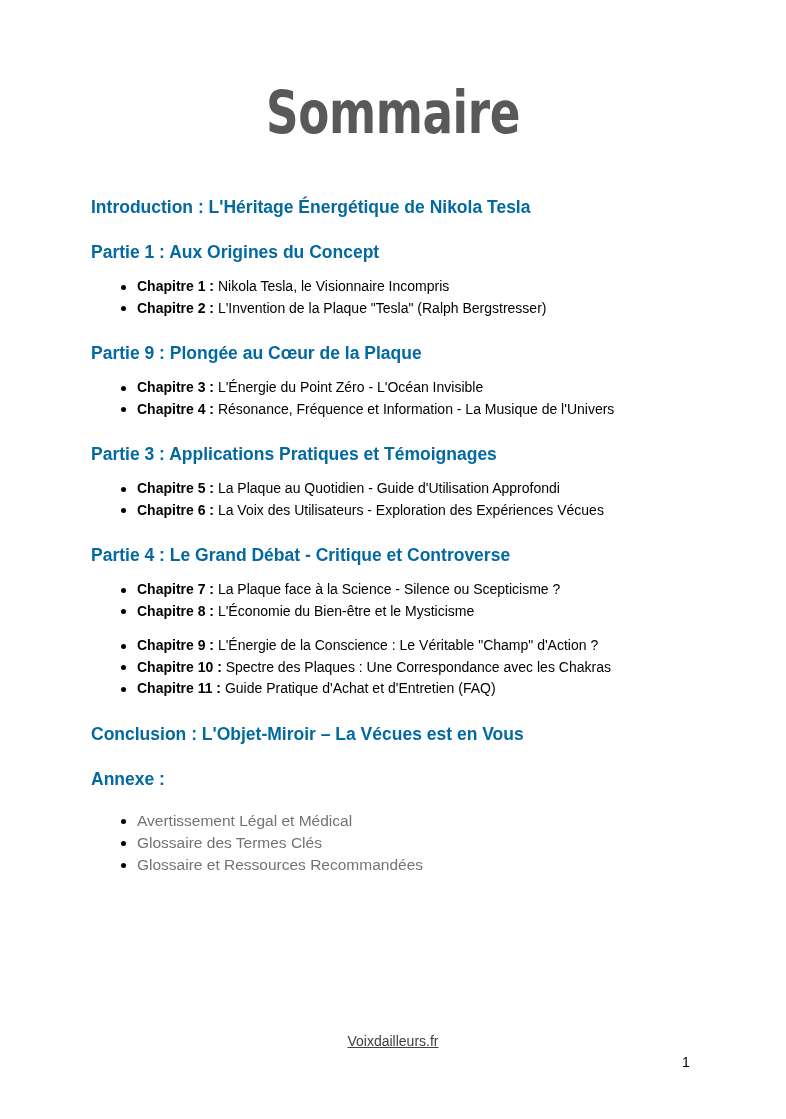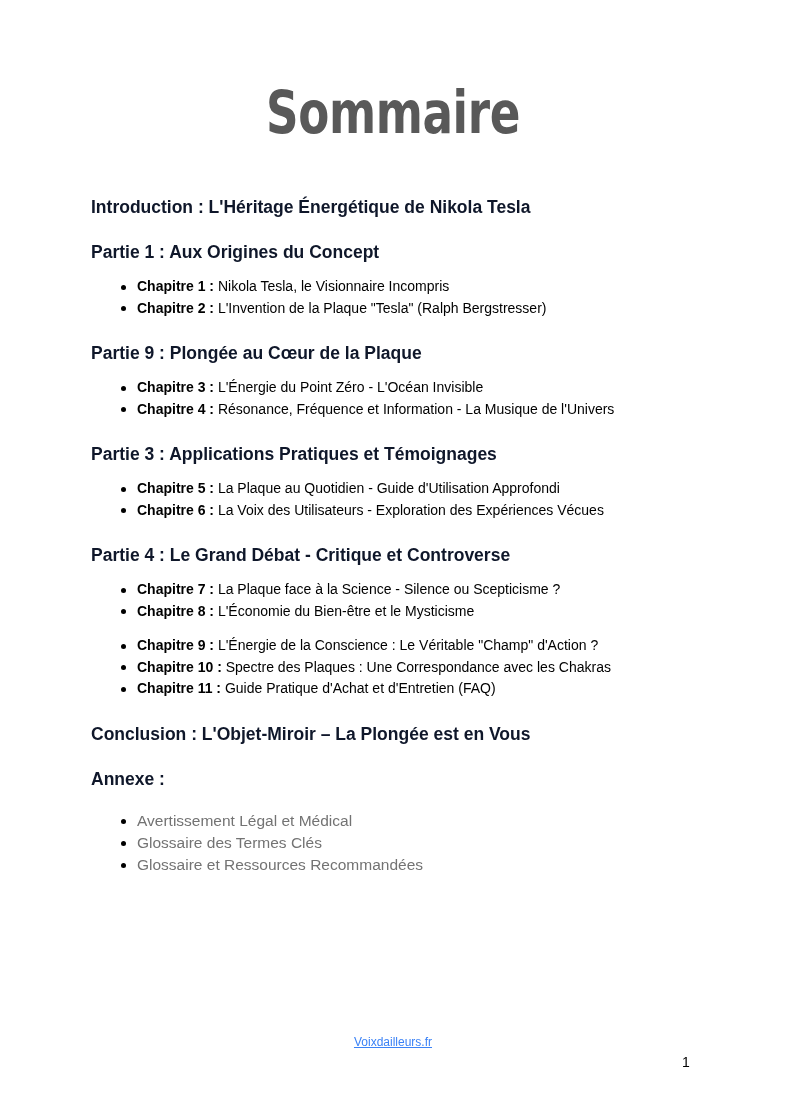--- a/index.html
+++ b/index.html
@@ -43,21 +43,21 @@
 
   
   .content {
     position: absolute;
     top: 196px;
     left: 91px;
     width: 620px;
   }
 
   .section-heading {
-    color: #0f172a;
+    color: #0369a1;
     font-weight: bold;
     font-size: 17.5px;
     line-height: 22px;
     margin: 0;
     padding: 0;
     white-space: nowrap;
   }
 
   .sec-gap-1 { margin-top: 0; }
   .sec-gap   { margin-top: 23px; }
@@ -115,23 +115,23 @@
 
   
   .footer-link-wrap {
     position: absolute;
     top: 1032px;
     left: 0;
     width: 786px;
     text-align: center;
   }
   .footer-link {
-    font-size: 12px;
+    font-size: 14px;
     line-height: 18px;
-    color: #3b82f6;
+    color: #404040;
     text-decoration: underline;
     cursor: pointer;
   }
   .page-number {
     position: absolute;
     top: 1053px;
     left: 682px;
     font-size: 14px;
     line-height: 18px;
     color: #000000;
@@ -193,21 +193,21 @@
         <span class="ch-label">Chapitre 9 :</span><span> L'Énergie de la Conscience : Le Véritable "Champ" d'Action ?</span>
       </li>
       <li>
         <span class="ch-label">Chapitre 10 :</span><span> Spectre des Plaques : Une Correspondance avec les Chakras</span>
       </li>
       <li>
         <span class="ch-label">Chapitre 11 :</span><span> Guide Pratique d'Achat et d'Entretien (FAQ)</span>
       </li>
     </ul>
 
-    <div class="section-heading sec-gap">Conclusion : L'Objet-Miroir – La Plongée est en Vous</div>
+    <div class="section-heading sec-gap">Conclusion : L'Objet-Miroir – La Vécues est en Vous</div>
 
     <div class="section-heading sec-gap">Annexe :</div>
     <ul class="annexe-list">
       <li>Avertissement Légal et Médical</li>
       <li>Glossaire des Termes Clés</li>
       <li>Glossaire et Ressources Recommandées</li>
     </ul>
 
   </div>
 

